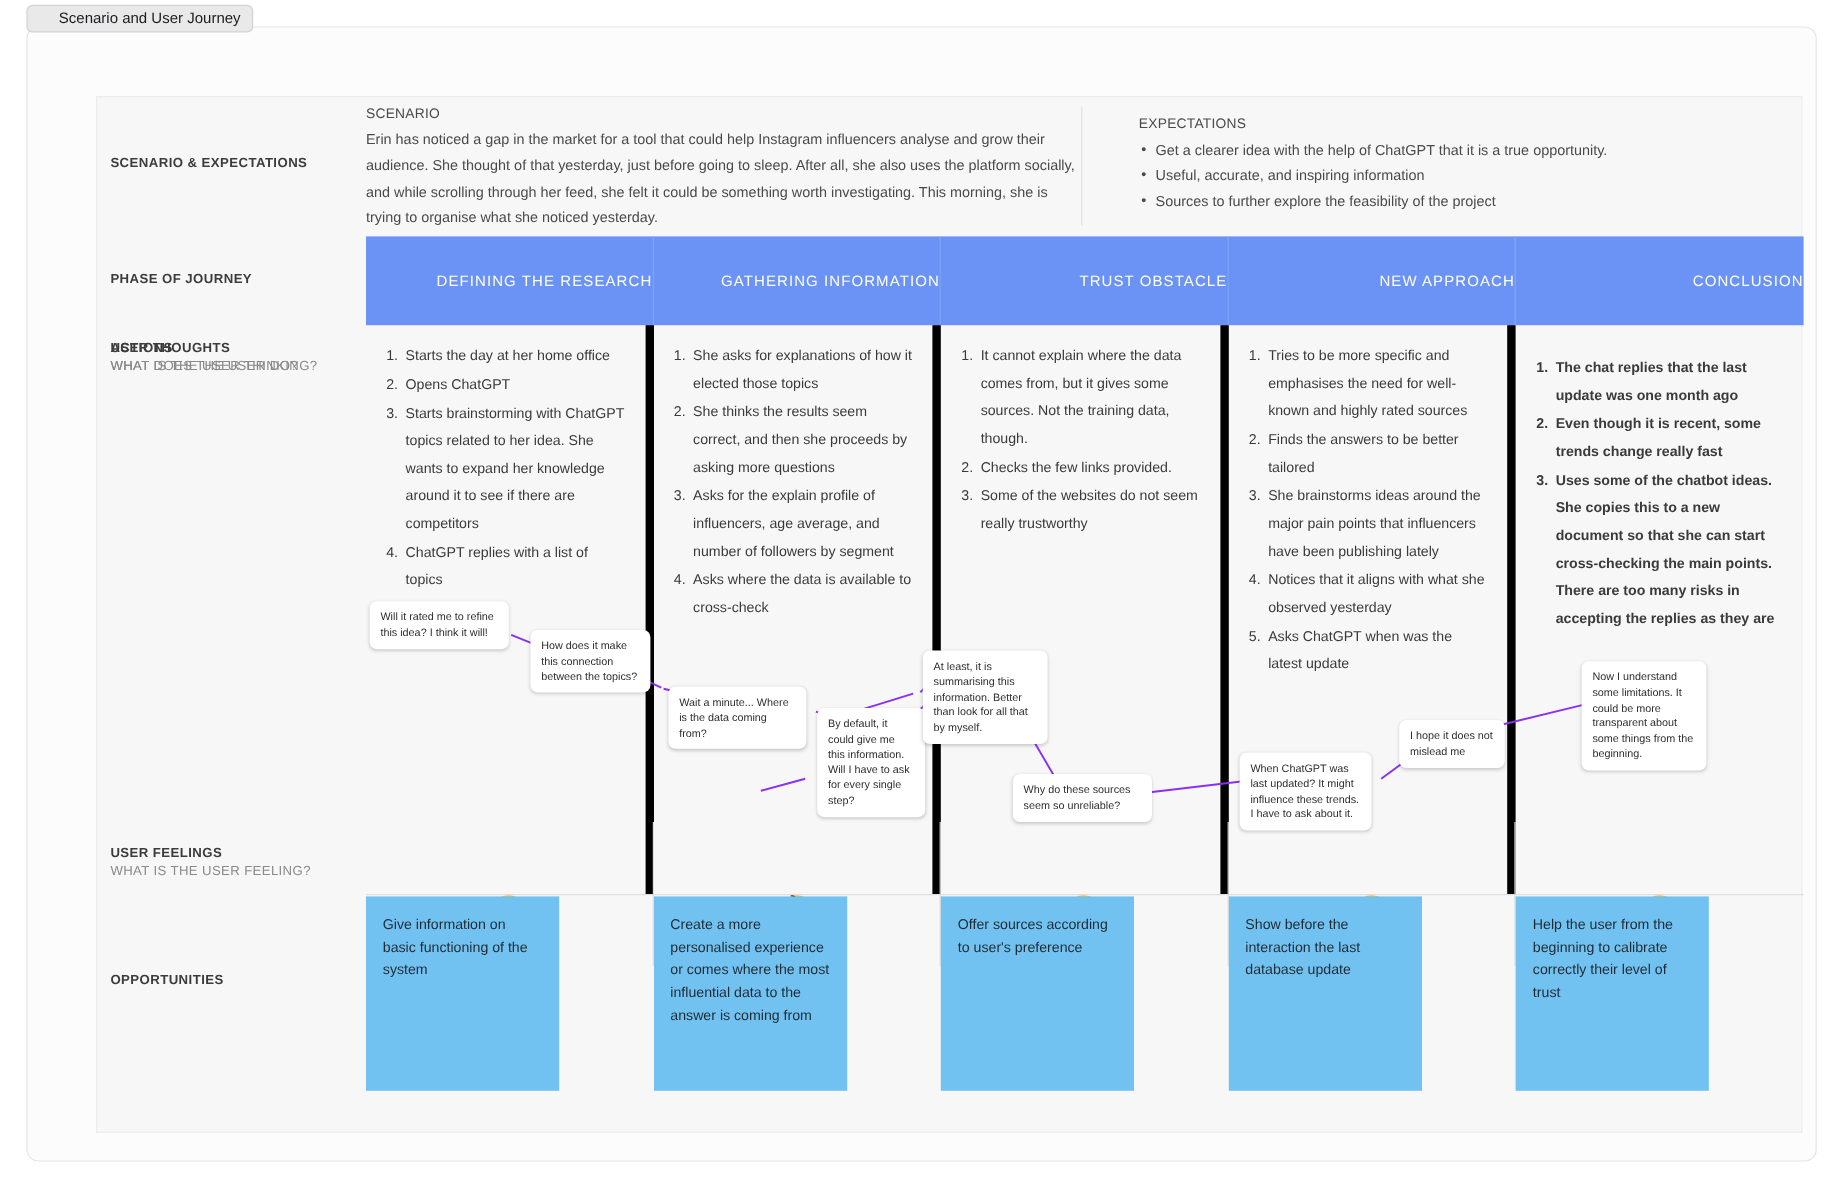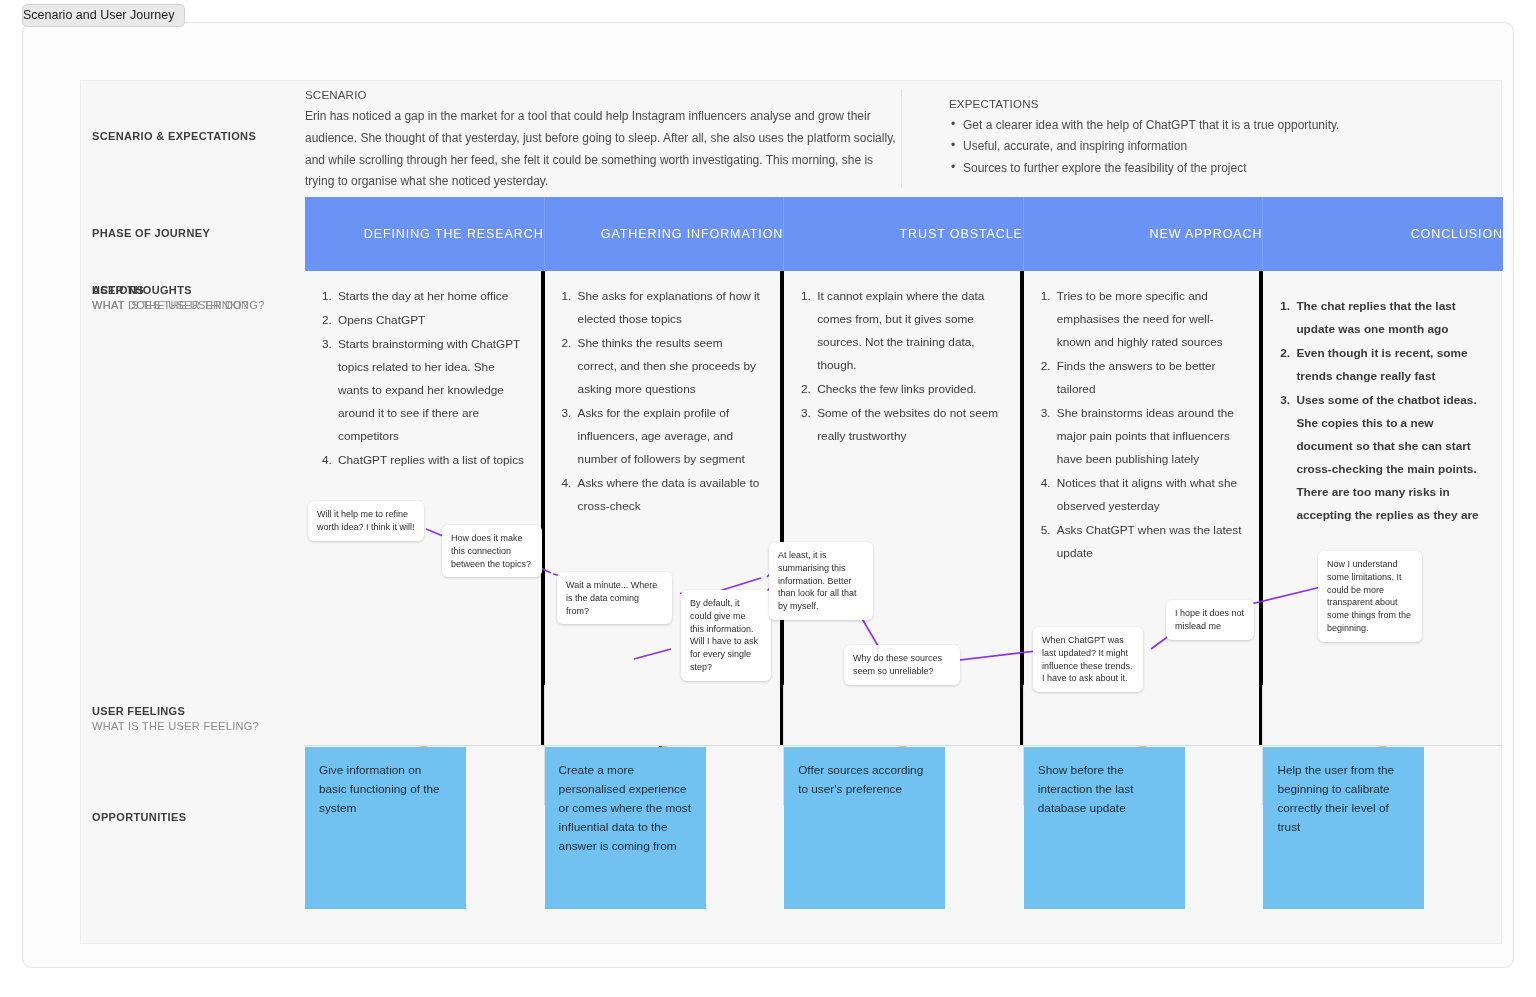--- a/index.html
+++ b/index.html
@@ -11,21 +11,21 @@
     overflow: hidden;
   }
 
   
   #page-tab {
     position: absolute;
     left: 22px; top: 4px;
     background: #e9e9ea;
     border: 1px solid #d2d2d4;
     border-radius: 5px;
-    padding: 3px 10px 4px 0;
+    padding: 3px 10px 4px 26px;
     font-size: 12.5px;
     color: #1c1c1e;
     line-height: 1.15;
     z-index: 30;
   }
   #outer-card {
     position: absolute;
     left: 22px; top: 22px;
     width: 1492px; height: 946px;
     background: #fcfcfc;
@@ -110,21 +110,21 @@
     line-height: 1.45; text-transform: uppercase;
   }
 
   
   #row-actions { top: 190px; height: 474px; }
   #row-actions .row-label { top: 13px; }
   #row-actions .cols {
     top: 0; height: 474px;
   }
   .band-cell {
-    border-right: 4px solid #000000;
+    border-right: 7px solid #000000;
     position: relative;
   }
   .band-cell:last-child { border-right: none; font-weight: bold; }
   .act-list {
     margin: 0; padding: 14px 16px 0 30px;
     font-size: 11.8px; color: #3a3a3a; line-height: 1.95;
   }
   .act-list li { padding-left: 3px; margin-bottom: 1px; }
 
   
@@ -364,21 +364,21 @@
           <line x1="553" y1="578" x2="590" y2="568"></line>
           <line x1="622" y1="515" x2="680" y2="497"></line>
           <line x1="766" y1="512" x2="800" y2="570"></line>
           <line x1="766" y1="512" x2="700" y2="500"></line>
           <line x1="828" y1="585" x2="955" y2="570"></line>
           <line x1="1070" y1="568" x2="1100" y2="546"></line>
           <line x1="1125" y1="534" x2="1240" y2="506"></line>
         </g>
       </svg>
 
-      <div class="bubble" style="left:227px; top:420px; width:116px;">Will it help me to refine worth idea? I think it will!</div>
+      <div class="bubble" style="left:227px; top:420px; width:116px;">Will it rated me to refine this idea? I think it will!</div>
       <div class="bubble" style="left:361px; top:444px; width:100px;">How does it make this connection between the topics?</div>
       <div class="bubble" style="left:476px; top:491px; width:115px;">Wait a minute... Where is the data coming from?</div>
       <div class="bubble" style="left:600px; top:509px; width:90px;">By default, it could give me this information. Will I have to ask for every single step?</div>
       <div class="bubble" style="left:688px; top:461px; width:104px;">At least, it is summarising this information. Better than look for all that by myself.</div>
       <div class="bubble" style="left:763px; top:564px; width:116px;">Why do these sources seem so unreliable?</div>
       <div class="bubble" style="left:952px; top:546px; width:110px;">When ChatGPT was last updated? It might influence these trends. I have to ask about it.</div>
       <div class="bubble" style="left:1085px; top:519px; width:88px;">I hope it does not mislead me</div>
       <div class="bubble" style="left:1237px; top:470px; width:104px;">Now I understand some limitations. It could be more transparent about some things from the beginning.</div>
     </div>
 

